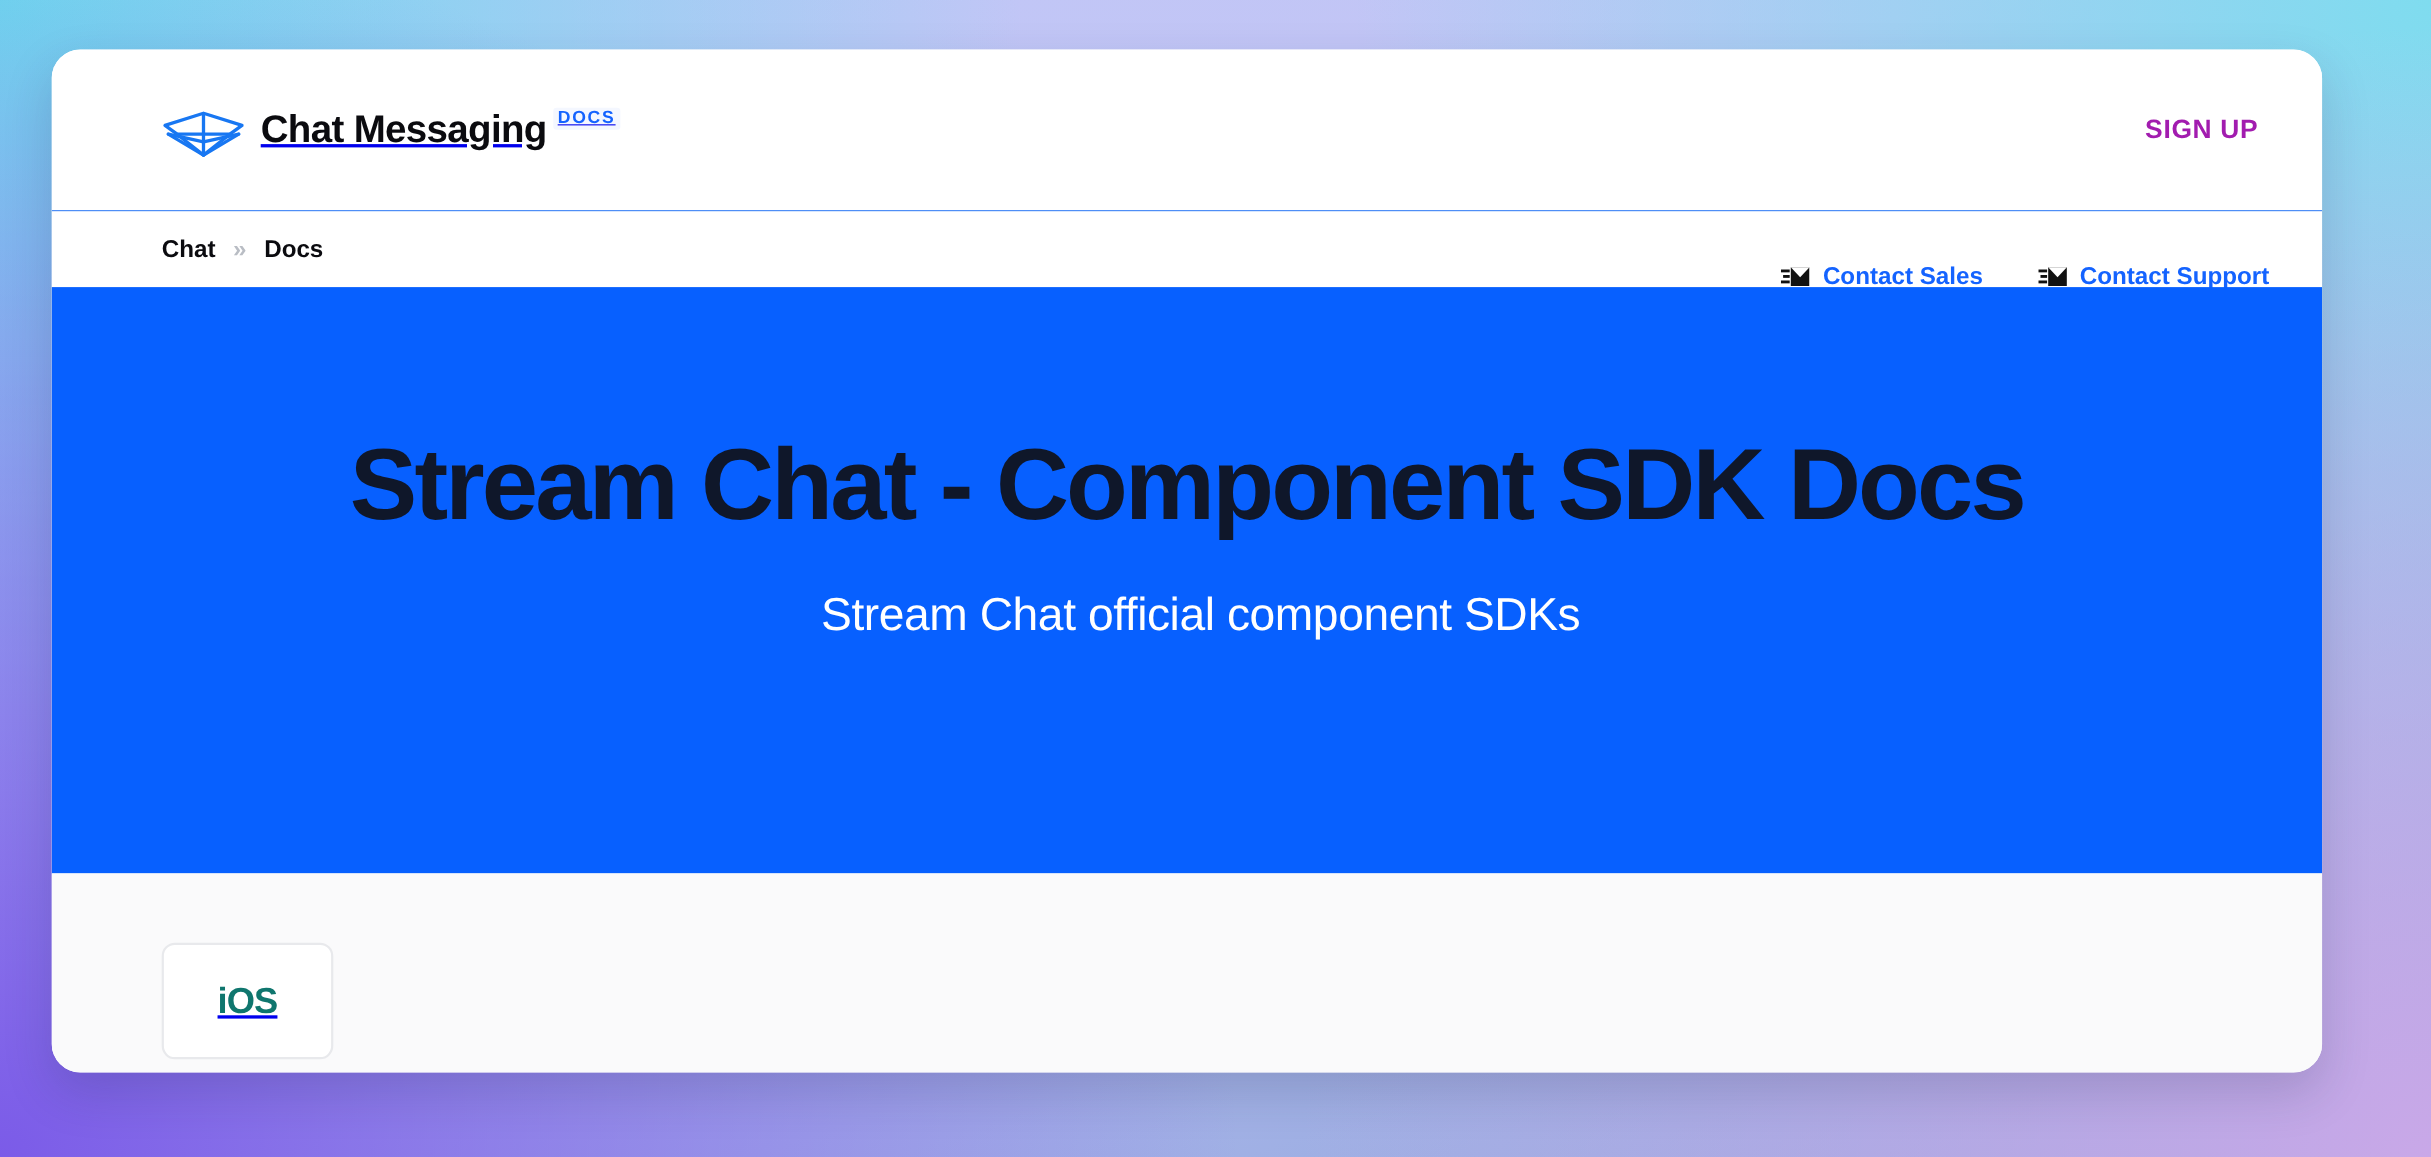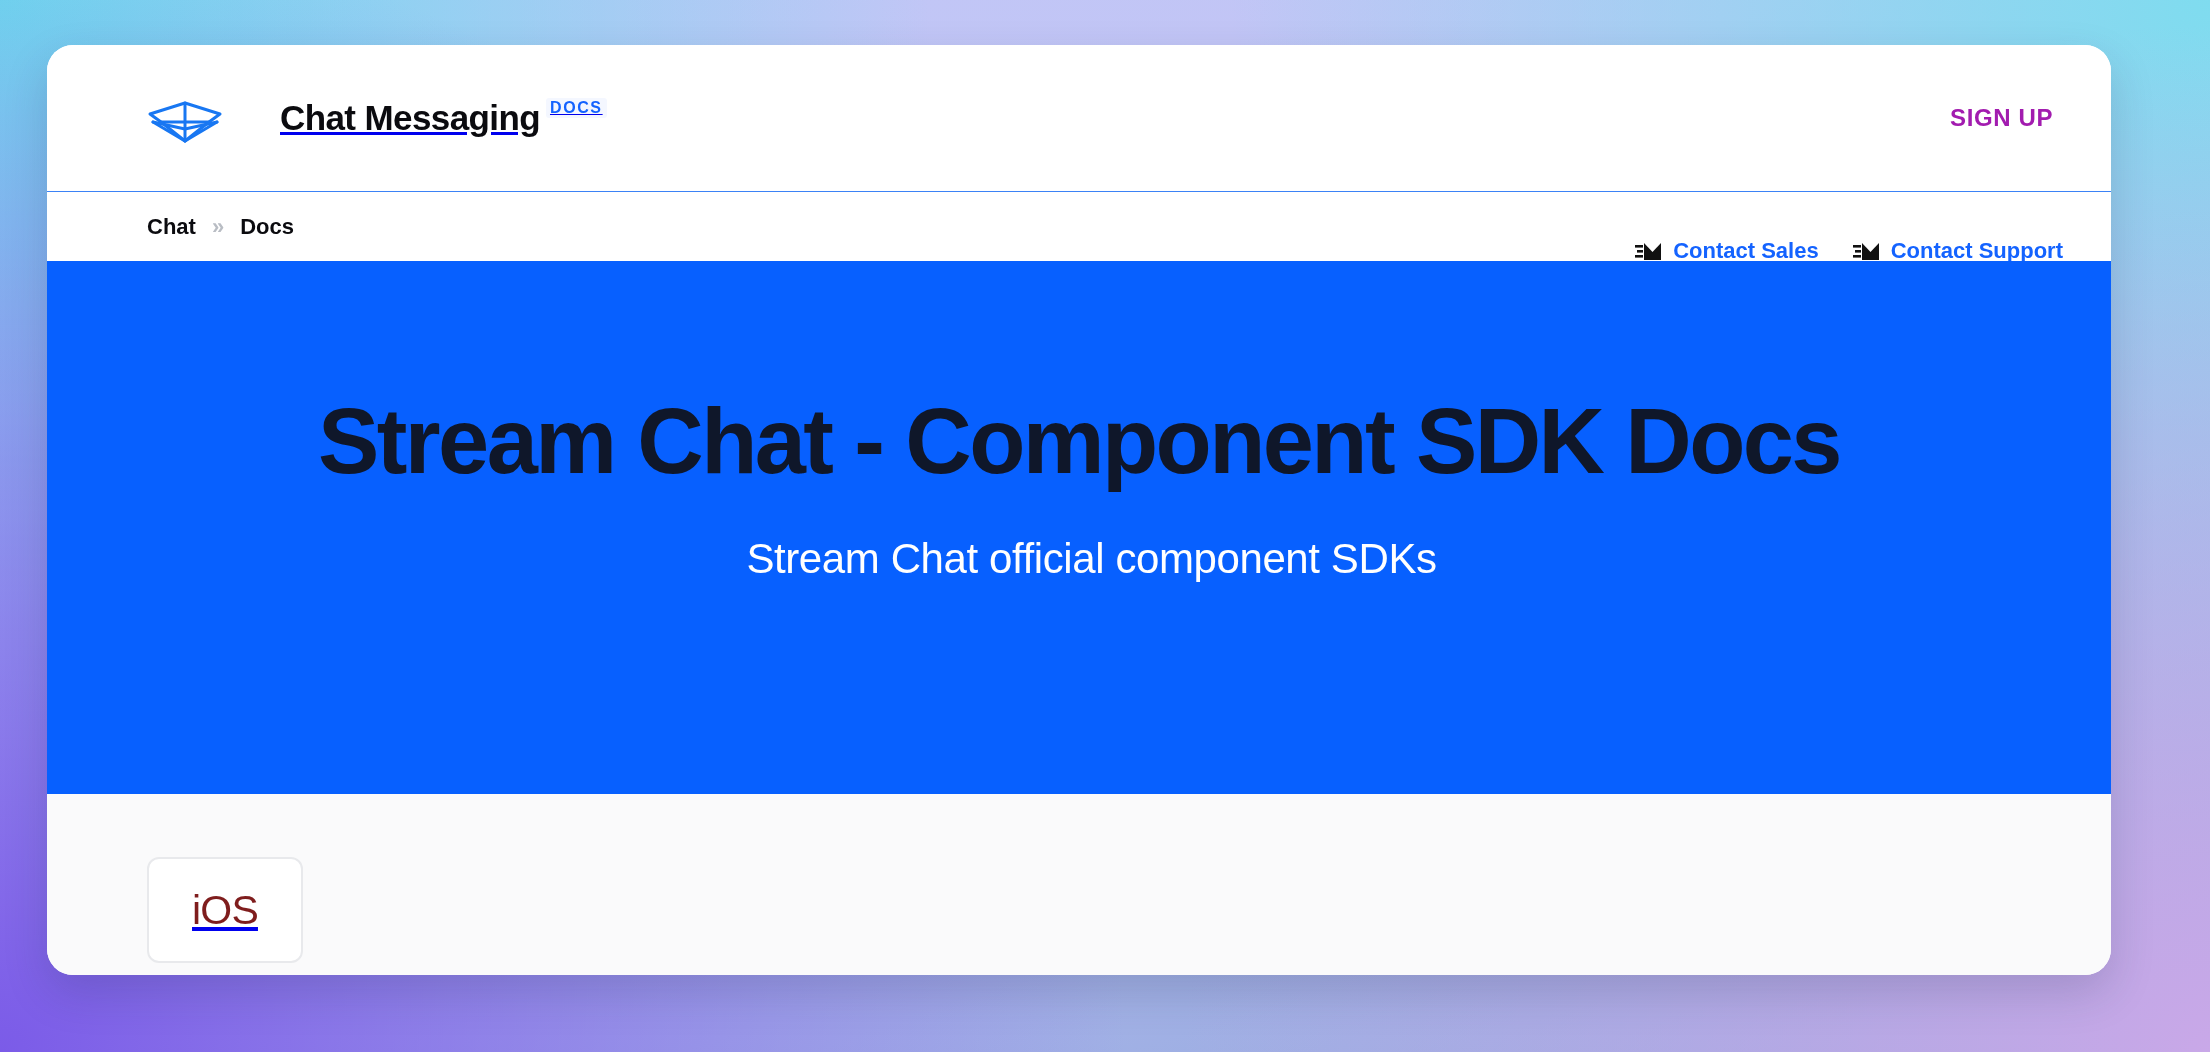--- a/index.html
+++ b/index.html
@@ -68,21 +68,20 @@
     margin-top: 4px;
   }
 
   .brand-name {
     font-size: 35px;
     font-weight: 700;
     color: #0B0B0F;
     letter-spacing: -0.6px;
     line-height: 44px;
     white-space: nowrap;
-    margin-left: 43px;
   }
 
   .docs-badge {
     font-size: 16px;
     font-weight: 700;
     color: #1463FF;
     letter-spacing: 1.6px;
     background: #F4F7FF;
     padding: 1px 4px;
     border-radius: 3px;
@@ -130,21 +129,21 @@
   .crumb-sep {
     font-size: 22px;
     font-weight: 700;
     color: #B9BDC4;
     line-height: 1;
   }
 
   .crumb-actions {
     display: flex;
     align-items: flex-start;
-    gap: 34px;
+    gap: 50px;
     margin-top: 48px;
   }
 
   .contact-link {
     display: flex;
     align-items: center;
     gap: 12px;
     text-decoration: none;
     white-space: nowrap;
   }
@@ -207,23 +206,23 @@
     background: #FFFFFF;
     border: 2px solid #E8E9EC;
     border-radius: 12px;
     display: flex;
     align-items: center;
     justify-content: center;
     cursor: pointer;
   }
 
   .sdk-card-label {
-    font-size: 41px;
-    font-weight: 400;
-    color: #7f1d1d;
+    font-size: 33px;
+    font-weight: 700;
+    color: #0f766e;
     letter-spacing: -0.8px;
   }
 </style>
 </head>
 <body>
 
 <div class="app-card">
 
   <header class="topbar">
 

